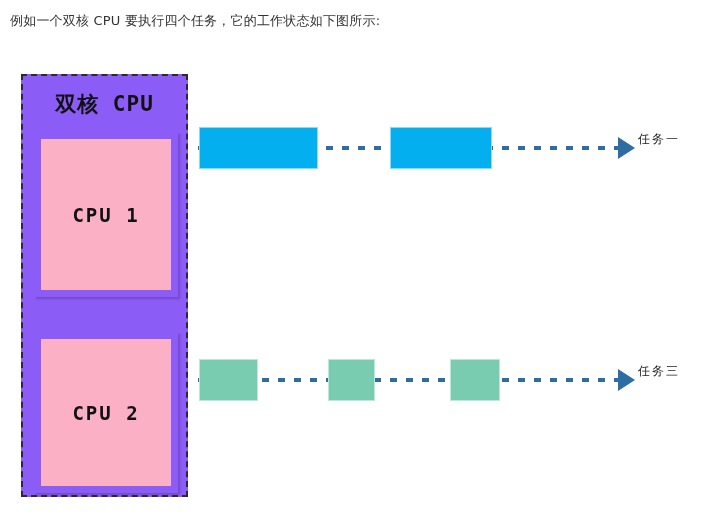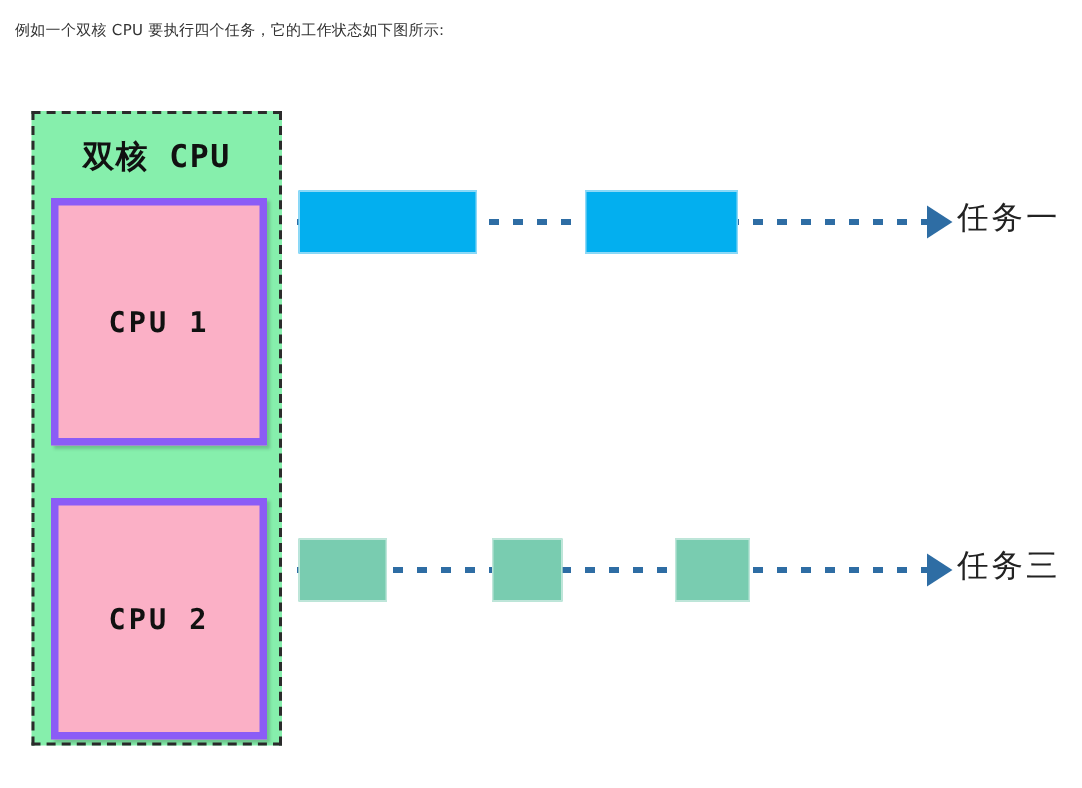--- a/index.html
+++ b/index.html
@@ -13,21 +13,21 @@
     position: relative;
     font-family: "DejaVu Sans", "Liberation Sans", sans-serif;
     overflow: hidden;
   }
 
   
   #heading {
     position: absolute;
     left: 10px;
     top: 11px;
-    font-size: 10px;
+    font-size: 13px;
     line-height: 20px;
     color: #333333;
     white-space: nowrap;
     letter-spacing: 0.2px;
   }
 
   
   #diagram {
     position: absolute;
     left: 0;
@@ -38,40 +38,40 @@
 
   
   #cpu-container {
     position: absolute;
     left: 21px;
     top: 22px;
     width: 167px;
     height: 423px;
     border: 2px dashed #2b2b2b;
     box-sizing: border-box;
-    background: #86efac;
+    background: #8b5cf6;
   }
   #cpu-container-title {
     position: absolute;
     left: 0;
     top: 14px;
     width: 100%;
     text-align: center;
     font-family: "DejaVu Sans Mono", "Liberation Mono", monospace;
     font-weight: bold;
     font-size: 21px;
     color: #111111;
     letter-spacing: 1px;
   }
   .cpu-core {
     position: absolute;
     left: 11px;
     width: 144px;
     background: #fbb0c6;
-    border: 5px solid #8b5cf6;
+    border: 7px solid #8b5cf6;
     box-sizing: border-box;
     box-shadow: 2px 2px 2px rgba(0,0,0,0.18);
     display: flex;
     align-items: center;
     justify-content: center;
   }
   .cpu-core-label {
     font-family: "DejaVu Sans Mono", "Liberation Mono", monospace;
     font-weight: bold;
     font-size: 19px;
@@ -115,21 +115,21 @@
     border-top: 11px solid transparent;
     border-bottom: 11px solid transparent;
     border-left: 17px solid #2e6da4;
   }
 
   
   .task-label {
     position: absolute;
     left: 450px;
     top: 7px;
-    font-size: 21px;
+    font-size: 12px;
     color: #222222;
     letter-spacing: 2px;
     white-space: nowrap;
   }
 
   
   .work-block {
     position: absolute;
     top: 3px;
     height: 42px;

